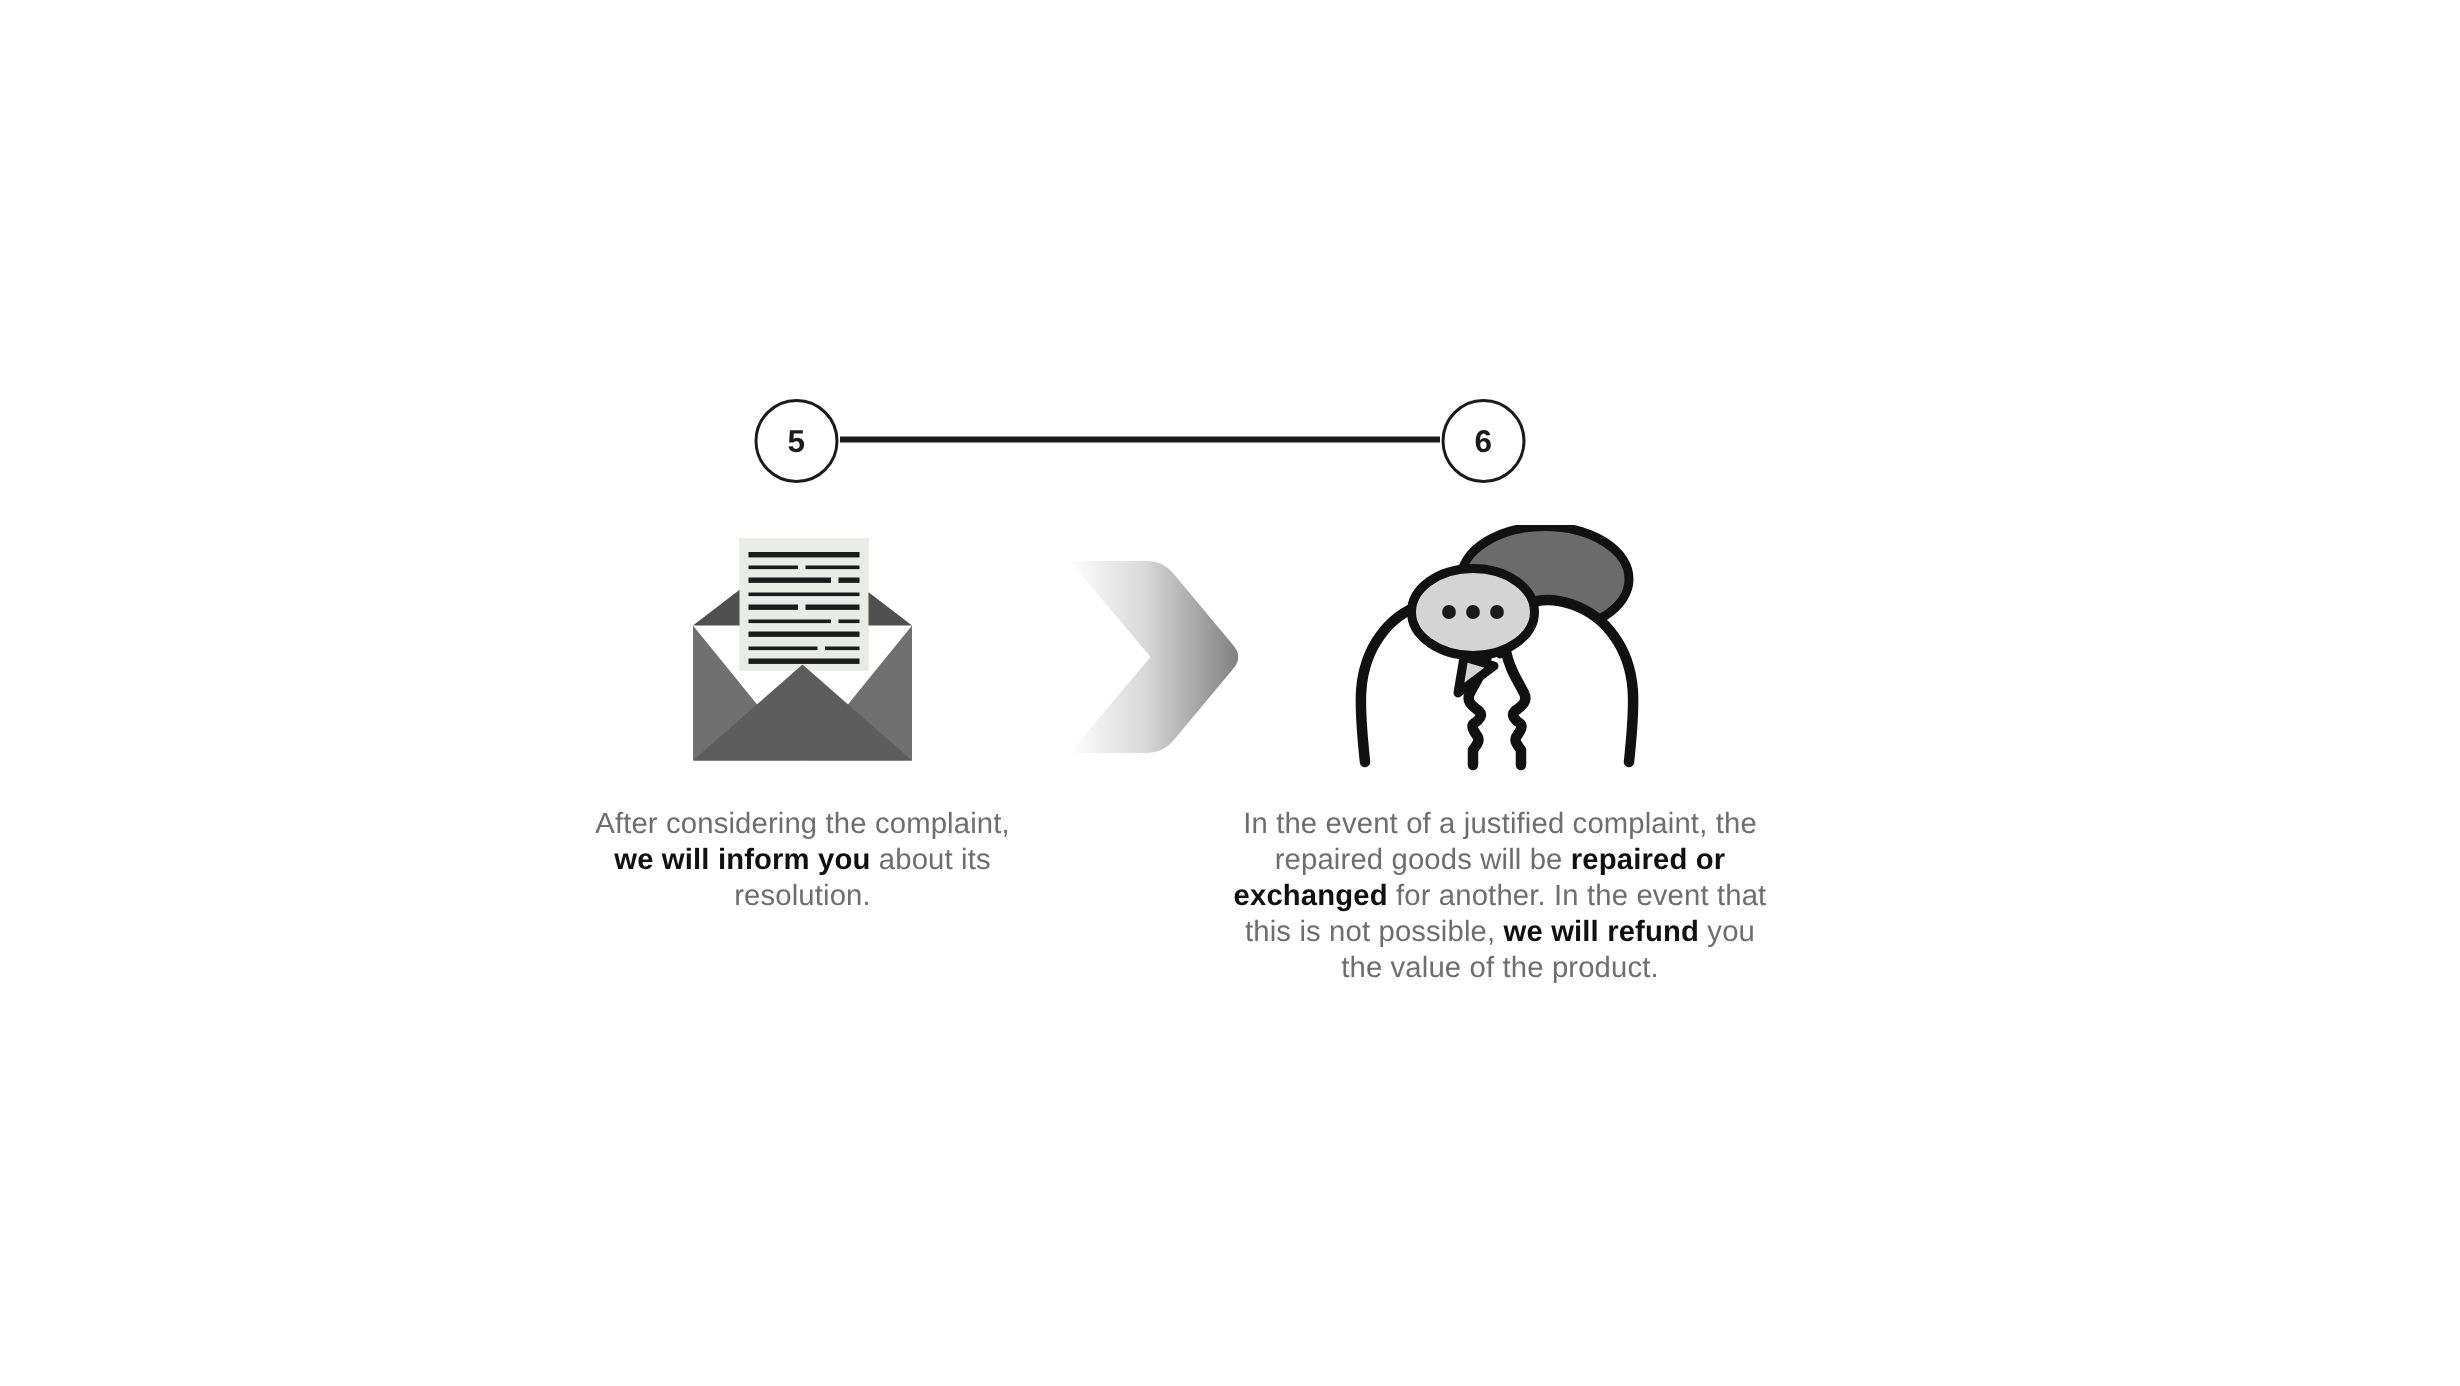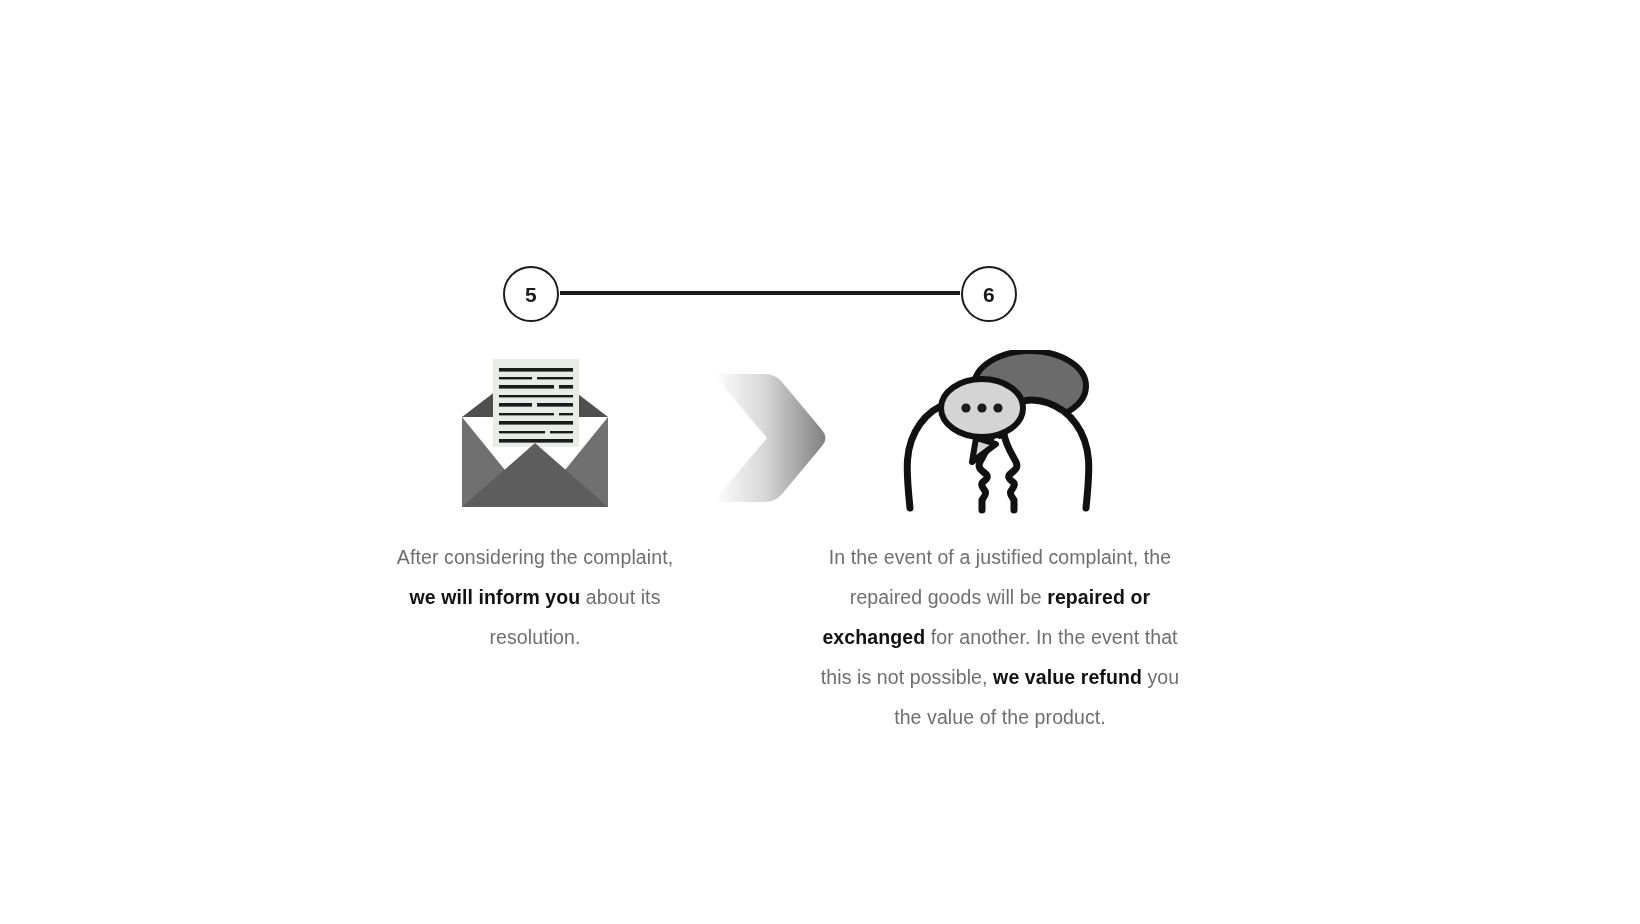--- a/index.html
+++ b/index.html
@@ -72,21 +72,21 @@
   .icon-box {
     height: 165px;
     display: flex;
     align-items: flex-end;
     justify-content: center;
   }
 
   .caption {
     margin-top: 22px;
     font-size: 19.5px;
-    line-height: 40px;
+    line-height: 24px;
     color: #6e6e6e;
     font-weight: 400;
     letter-spacing: 0.1px;
   }
   .caption b {
     color: #111111;
     font-weight: 700;
   }
 
   
@@ -210,17 +210,17 @@
           <g fill="#1b1b1b">
             <circle cx="66" cy="58" r="4.6"></circle>
             <circle cx="82" cy="58" r="4.6"></circle>
             <circle cx="98" cy="58" r="4.6"></circle>
           </g>
         </g>
       </svg>
     </div>
 
     <div class="caption">
-      <span>In the event of a justified complaint, the repaired goods will be </span><b>repaired or exchanged</b><span> for another. In the event that this is not possible, </span><b>we value refund</b><span> you the value of the product.</span>
+      <span>In the event of a justified complaint, the repaired goods will be </span><b>repaired or exchanged</b><span> for another. In the event that this is not possible, </span><b>we will refund</b><span> you the value of the product.</span>
     </div>
   </div>
 
 </div>
 
 </body></html>

